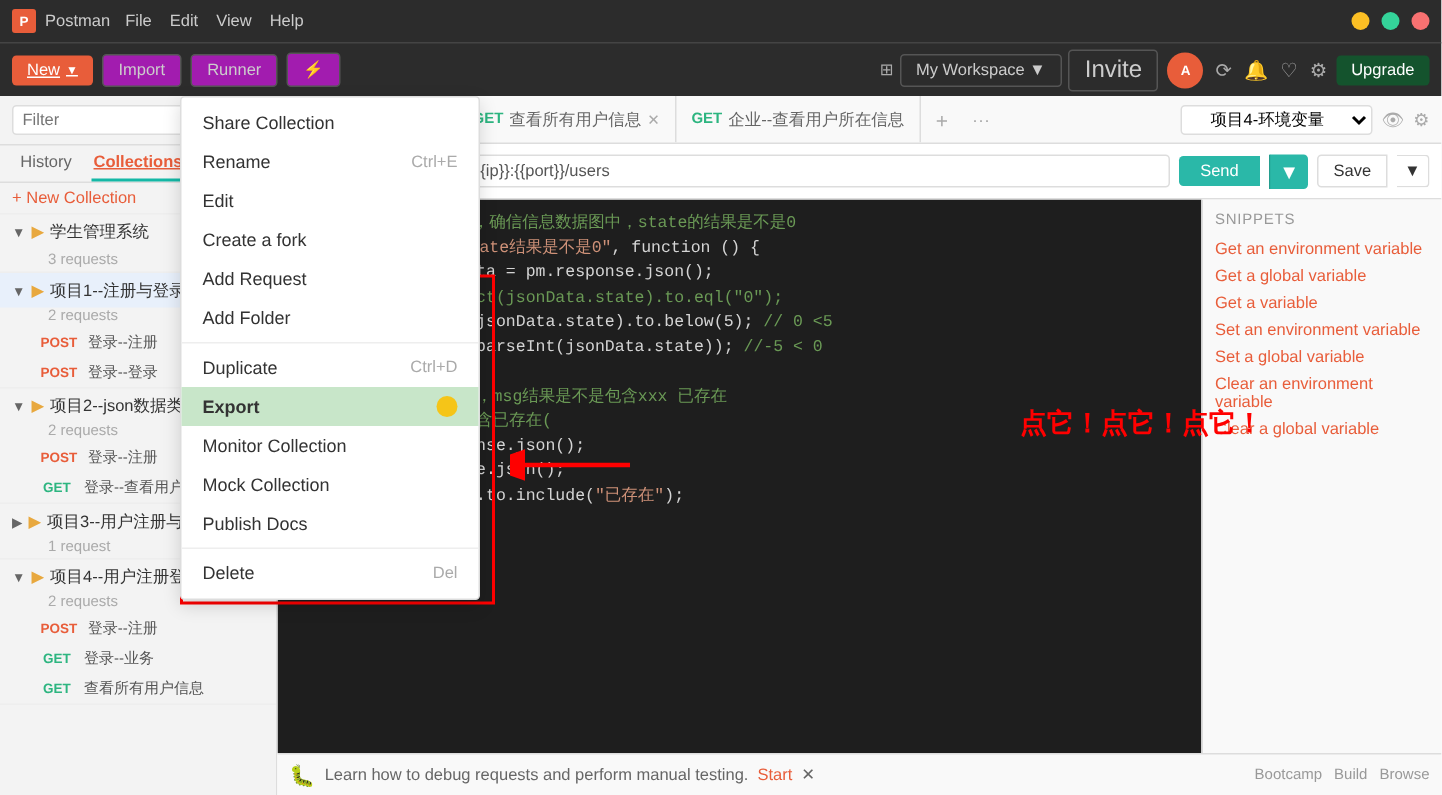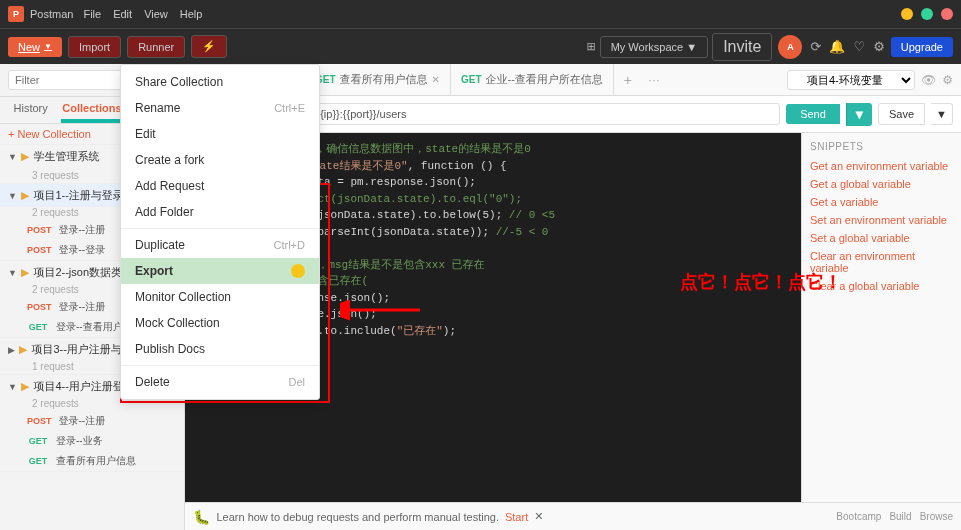--- a/index.html
+++ b/index.html
@@ -11,38 +11,38 @@
     #titlebar .window-controls { display: flex; gap: 6px; margin-left: auto; }
     #titlebar .win-btn { width: 12px; height: 12px; border-radius: 50%; }
     #titlebar .minimize { background: #fbbf24; }
     #titlebar .maximize { background: #34d399; }
     #titlebar .close { background: #f87171; }
 
     
     #toolbar { background: #2c2c2c; height: 36px; display: flex; align-items: center; padding: 0 8px; gap: 6px; border-top: 1px solid #444; }
     .new-btn { background: #e85d3a; color: white; border: none; padding: 4px 10px; border-radius: 3px; font-size: 11px; cursor: pointer; display: flex; align-items: center; gap: 4px; text-decoration: underline; }
     .new-btn .dropdown-arrow { font-size: 8px; }
-    .toolbar-btn { background: #7f1d1d; color: #ccc; border: 1px solid #555; padding: 4px 10px; border-radius: 3px; font-size: 11px; cursor: pointer; }
+    .toolbar-btn { background: #a21caf; color: #ccc; border: 1px solid #555; padding: 4px 10px; border-radius: 3px; font-size: 11px; cursor: pointer; }
     .workspace-btn { background: transparent; color: #ccc; border: 1px solid #555; padding: 4px 10px; border-radius: 3px; font-size: 11px; cursor: pointer; margin-left: auto; }
     .invite-btn { background: transparent; color: #ccc; border: 1px solid #555; padding: 4px 10px; border-radius: 3px; font-size: 16px; cursor: pointer; }
-    .upgrade-btn { background: #1d4ed8; color: white; border: none; padding: 4px 10px; border-radius: 3px; font-size: 11px; cursor: pointer; }
+    .upgrade-btn { background: #14532d; color: white; border: none; padding: 4px 10px; border-radius: 3px; font-size: 11px; cursor: pointer; }
     .toolbar-icons { display: flex; gap: 8px; align-items: center; color: #aaa; font-size: 13px; }
     .orange-circle { width: 24px; height: 24px; background: #e85d3a; border-radius: 50%; display: flex; align-items: center; justify-content: center; color: white; font-size: 9px; font-weight: bold; }
 
     
     #main { display: flex; height: calc(530px - 28px - 36px); }
     
     
     #sidebar { width: 185px; background: #f3f3f3; border-right: 1px solid #ddd; display: flex; flex-direction: column; justify-content: space-between; }
     #search-bar { padding: 6px 8px; border-bottom: 1px solid #ddd; }
     #search-bar input { width: 100%; border: 1px solid #ddd; border-radius: 3px; padding: 3px 6px; font-size: 11px; background: white; }
     
     .sidebar-tabs { display: flex; border-bottom: 1px solid #ddd; }
     .sidebar-tab { flex: 1; padding: 5px 0; text-align: center; font-size: 11px; color: #666; cursor: pointer; border-bottom: 2px solid transparent; }
-    .sidebar-tab.active { color: #e85d3a; border-bottom: 4px solid #14b8a6; font-weight: 600; }
+    .sidebar-tab.active { color: #e85d3a; border-bottom: 2px solid #14b8a6; font-weight: 600; text-decoration: underline; }
     
     #sidebar-content { flex: 1; overflow-y: auto; }
     .collection-header { padding: 4px 8px; display: flex; align-items: center; gap: 4px; cursor: pointer; font-size: 11px; }
     .caret { font-size: 9px; color: #666; }
     .collection-name { font-size: 11px; color: #333; font-weight: 500; flex: 1; overflow: hidden; text-overflow: ellipsis; white-space: nowrap; }
     .folder-icon { color: #e8a83e; font-size: 11px; }
     
     .request-item { padding: 3px 8px 3px 24px; display: flex; align-items: center; gap: 4px; cursor: pointer; font-size: 10px; }
     .method-badge { font-size: 9px; font-weight: bold; padding: 1px 3px; border-radius: 2px; min-width: 28px; text-align: center; }
     .method-post { color: #e85d3a; }

